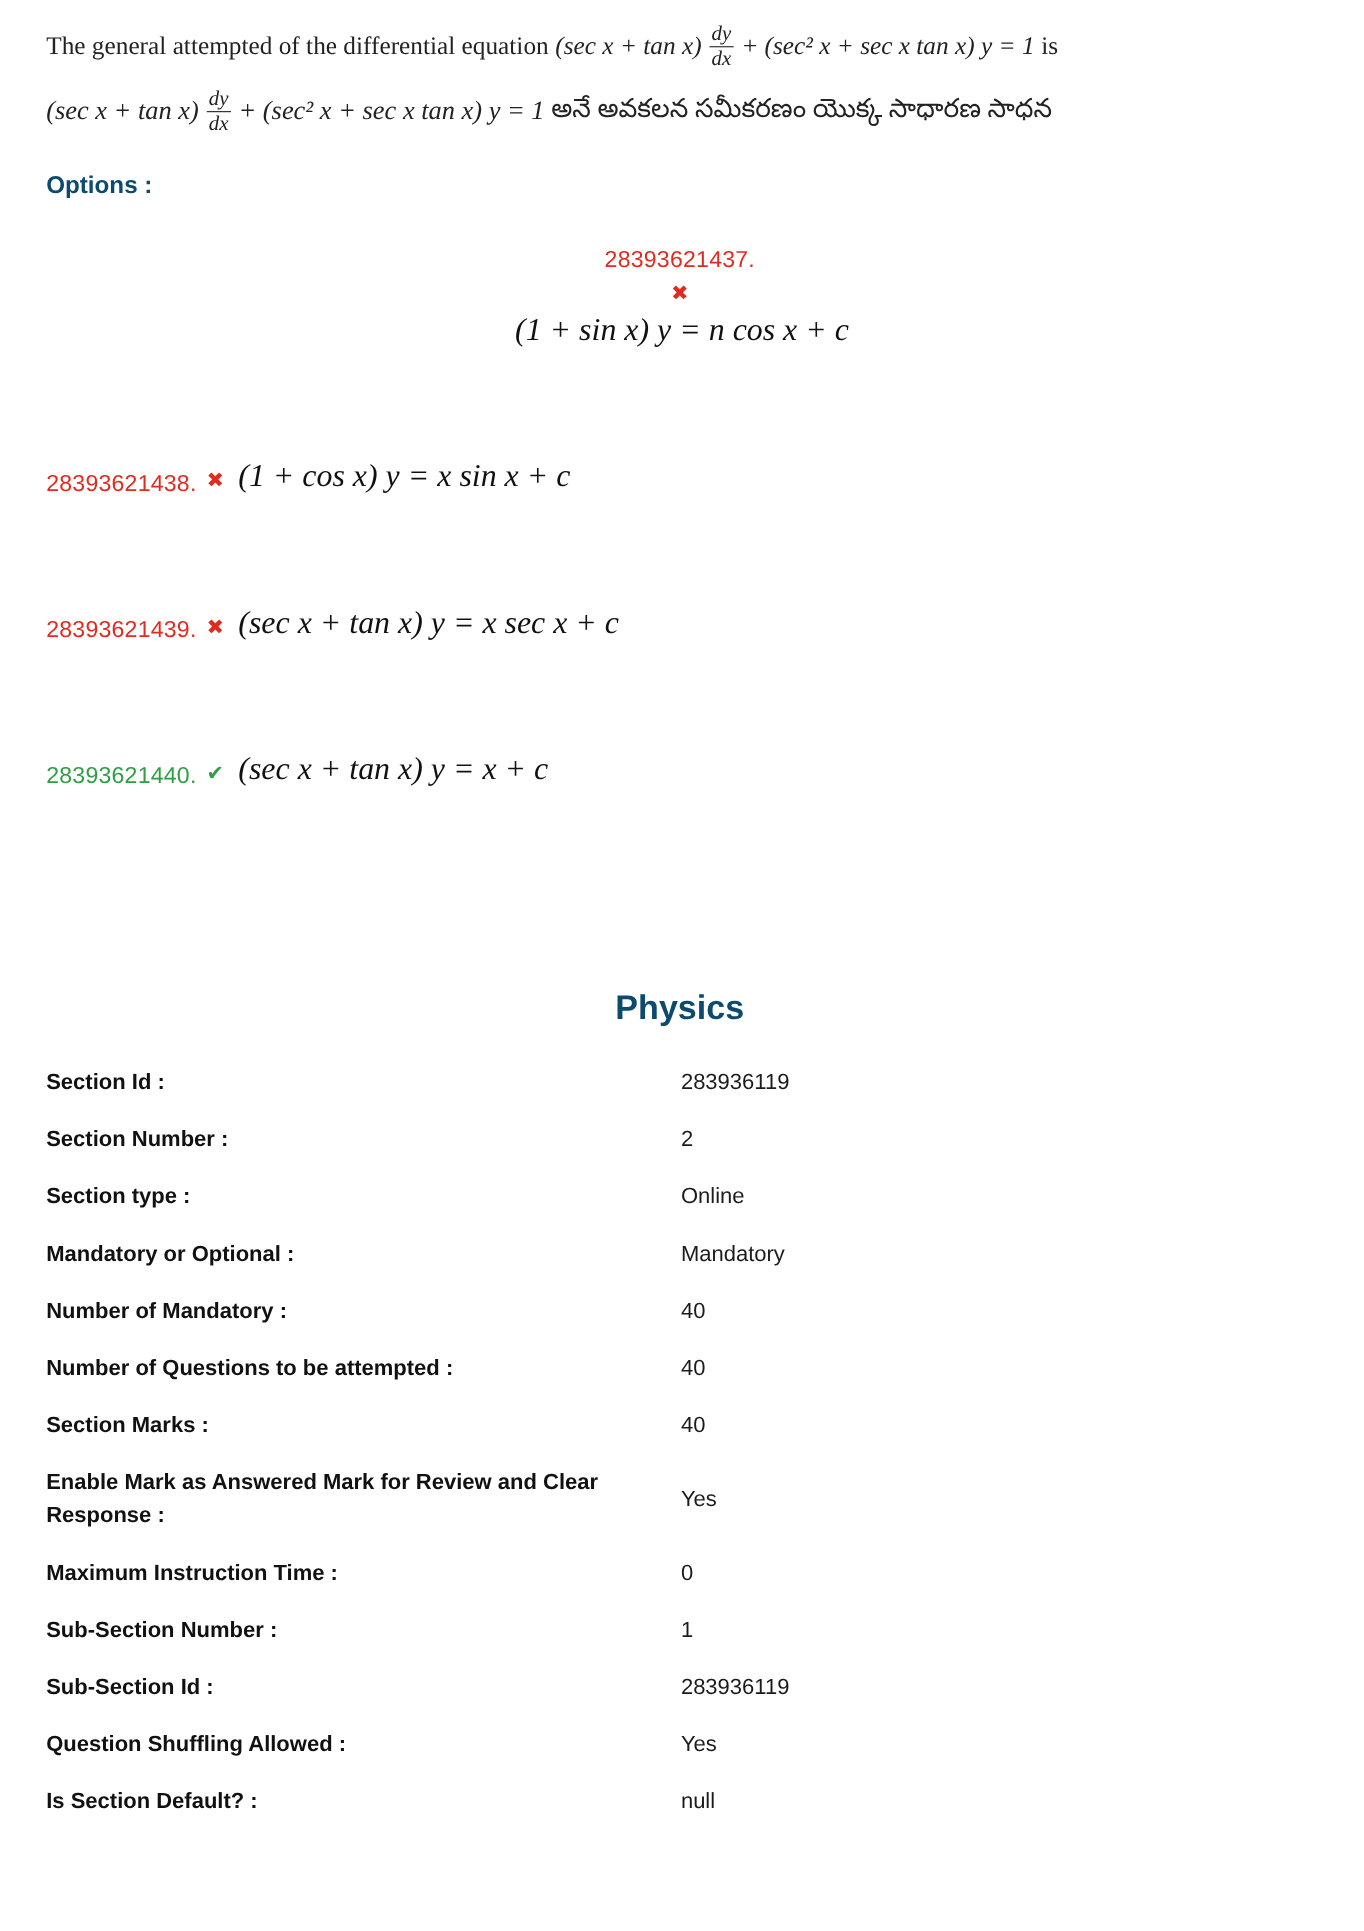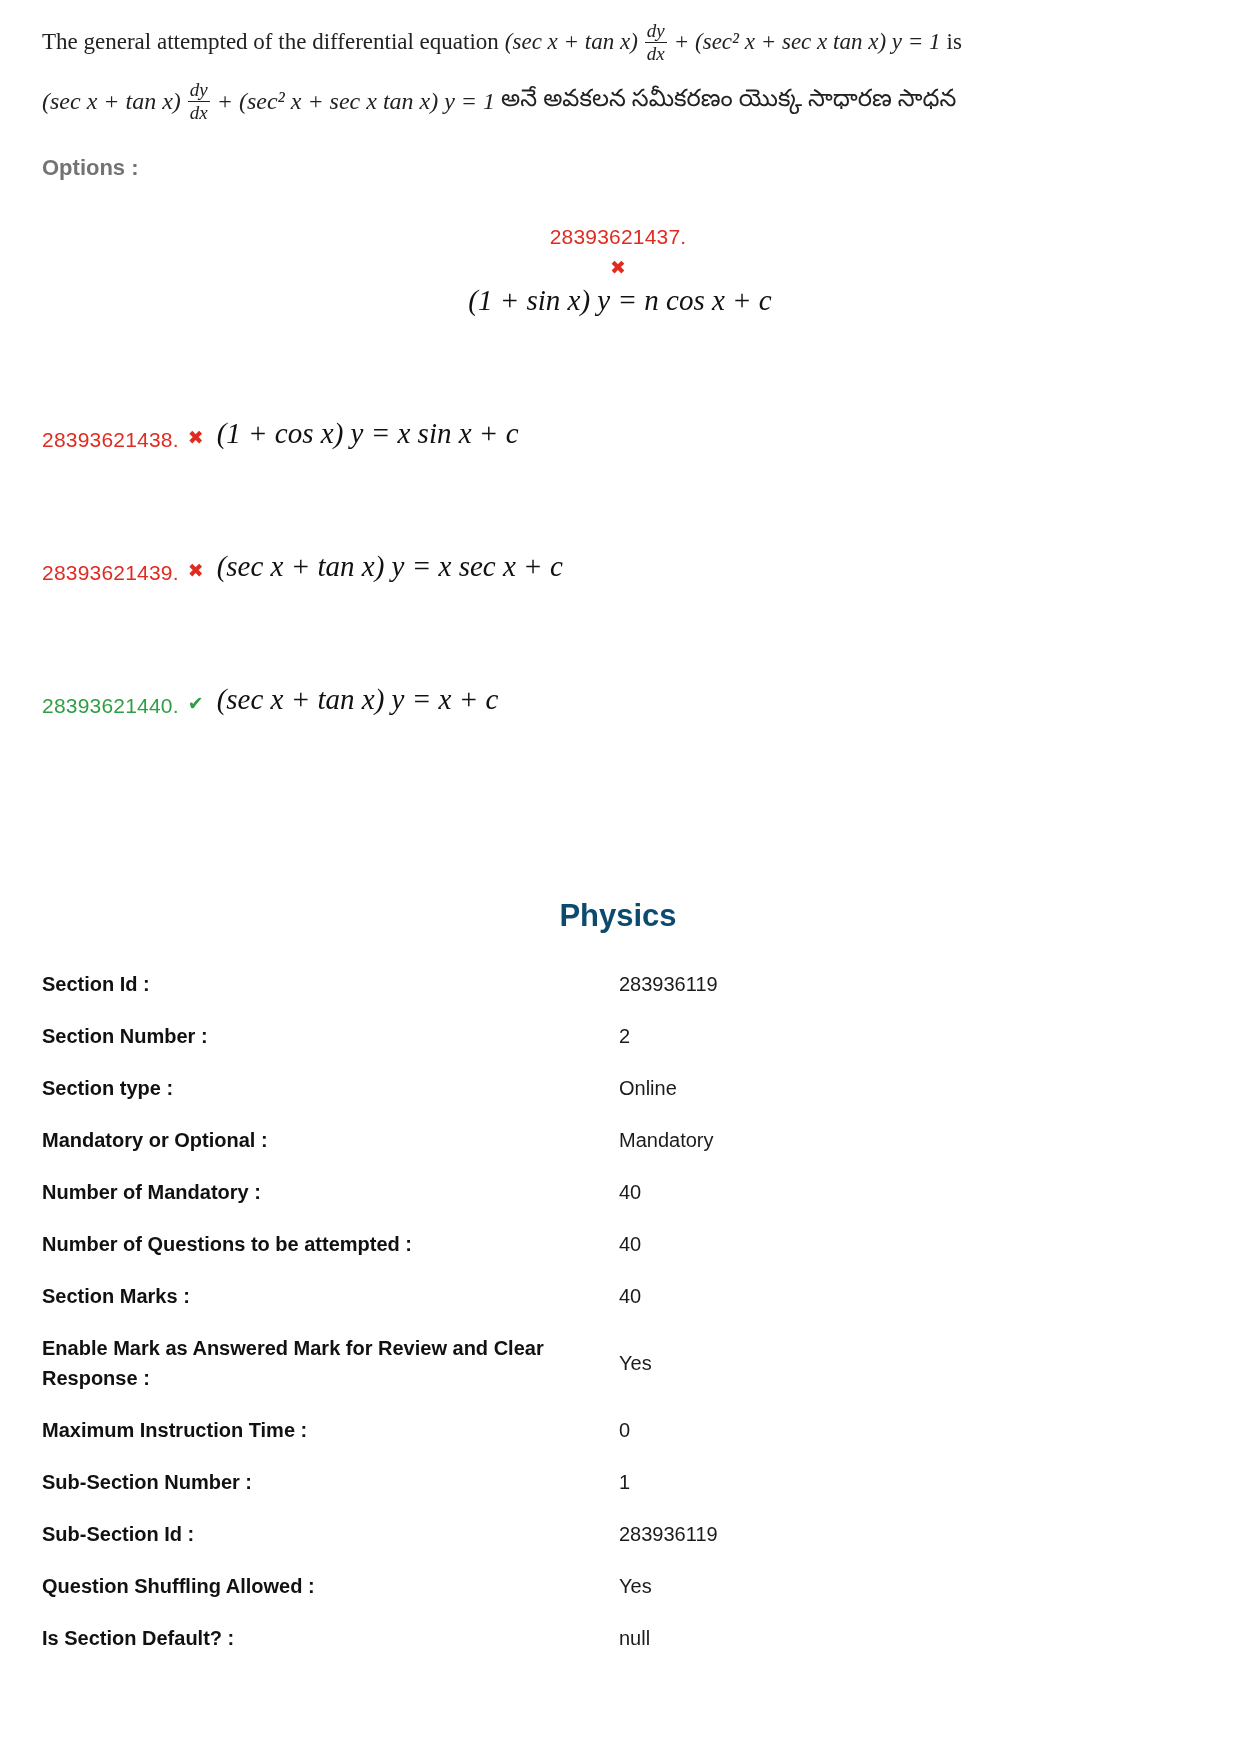--- a/index.html
+++ b/index.html
@@ -19,21 +19,21 @@
     display:flex; align-items:center; flex-wrap:wrap; gap:6px;
   }
   .q-line.second { margin-top:14px; font-size:24px; }
   .math { font-style:italic; }
   .frac {
     display:inline-flex; flex-direction:column; align-items:center;
     font-style:italic; font-size:19px; line-height:1.15; margin:0 1px;
   }
   .frac .den { border-top:1.5px solid #222222; padding:0 2px; }
 
-  .options-heading { margin-top:32px; font-size:22px; font-weight:700; color:#737373; }
+  .options-heading { margin-top:32px; font-size:22px; font-weight:700; color:#0c4a6e; }
 
   
   .option { display:flex; align-items:center; gap:9px; margin-top:100px; }
   .option.first { margin-top:44px;flex-direction:column; }
   .option-id { font-size:21px; letter-spacing:0.2px; }
   .option-mark { font-size:19px; position:relative; top:-2px; }
   [data-status="wrong"] .option-id, [data-status="wrong"] .option-mark { color:var(--wrong); }
   [data-status="correct"] .option-id, [data-status="correct"] .option-mark { color:var(--correct); }
   .option-formula {
     font-family:"Liberation Serif","DejaVu Serif",serif;

